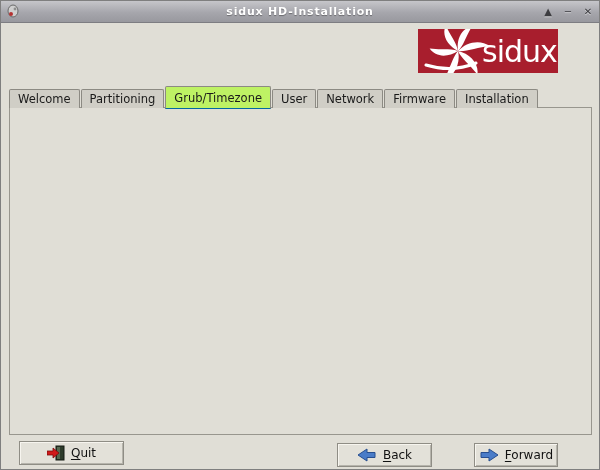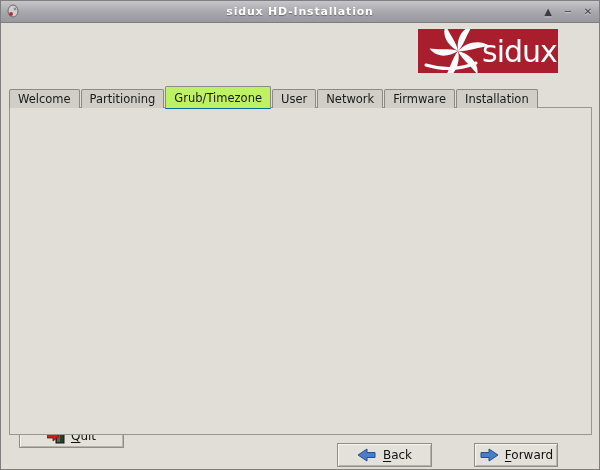--- a/index.html
+++ b/index.html
@@ -98,21 +98,21 @@
   }
   
   .btn{
     position:absolute;height:24px;background:#e3e1d9;border:1px solid #8f8d85;
     box-shadow:inset 1px 1px 0 #f7f5ef, inset -1px -1px 0 #b6b4ac;
     display:flex;align-items:center;justify-content:center;gap:6px;
     font-size:12px;color:#111;cursor:default;
   }
   .btn u{text-decoration:underline;text-underline-offset:2px;}
   #btn-prefs{left:72px;top:42px;width:128px;height:24px;outline:1px dotted #666;outline-offset:-4px;}
-  #btn-quit{left:18px;top:423px;width:105px;}
+  #btn-quit{left:18px;top:440px;width:105px;}
   #btn-back{left:336px;top:442px;width:95px;}
   #btn-forward{left:473px;top:442px;width:84px;}
   .icon{display:inline-flex;align-items:center;justify-content:center;}
 </style>
 </head>
 <body>
 
 <div id="win">
 
   <div class="titlebar">

